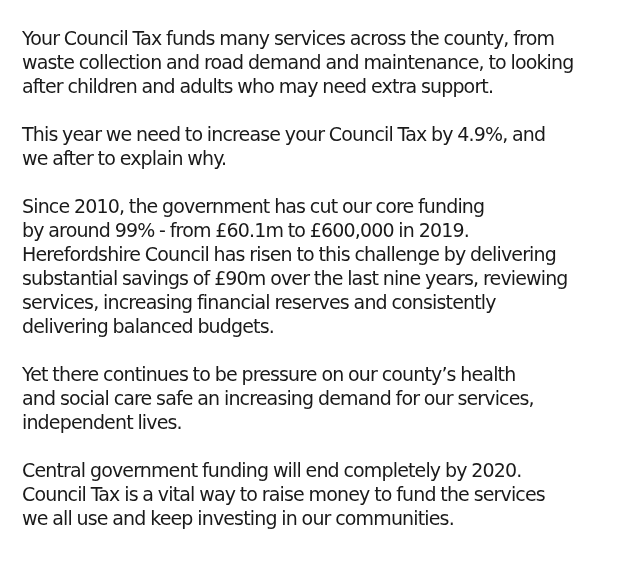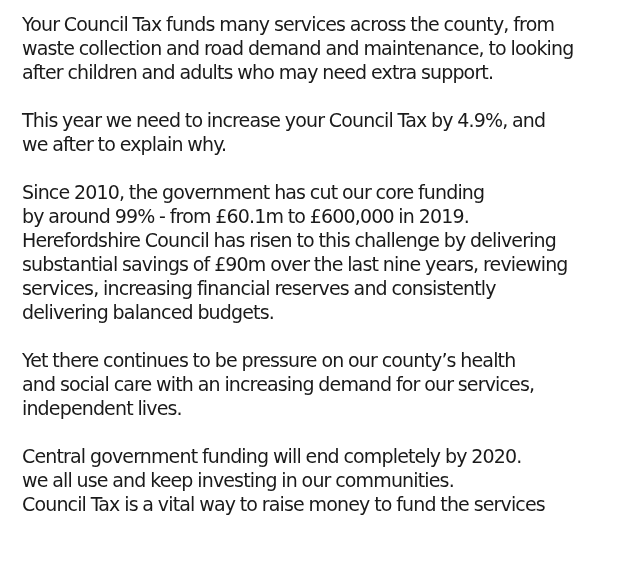--- a/index.html
+++ b/index.html
@@ -9,21 +9,21 @@
     }
     body {
       width: 642px;
       height: 585px;
       overflow: hidden;
       position: relative;
     }
     .doc {
       position: absolute;
       left: 22px;
-      top: 12px;
+      top: 26px;
       width: 610px;
       color: #1a1a1a;
       font-family: "DejaVu Sans", sans-serif;
       font-size: 19px;
       letter-spacing: -0.85px;
       word-spacing: -0.5px;
     }
     .para {
       margin: 0 0 24px 0;
     }
@@ -54,23 +54,23 @@
     <span class="line">Since 2010, the government has cut our core funding</span>
     <span class="line">by around 99% - from £60.1m to £600,000 in 2019.</span>
     <span class="line">Herefordshire Council has risen to this challenge by delivering</span>
     <span class="line">substantial savings of £90m over the last nine years, reviewing</span>
     <span class="line">services, increasing financial reserves and consistently</span>
     <span class="line">delivering balanced budgets.</span>
   </p>
 
   <p class="para">
     <span class="line">Yet there continues to be pressure on our county’s health</span>
-    <span class="line">and social care with an increasing demand for our services,</span>
+    <span class="line">and social care safe an increasing demand for our services,</span>
     <span class="line">independent lives.</span>
   </p>
 
   <p class="para">
     <span class="line">Central government funding will end completely by 2020.</span>
+    <span class="line">Council Tax is a vital way to raise money to fund the services</span>
     <span class="line">we all use and keep investing in our communities.</span>
-    <span class="line">Council Tax is a vital way to raise money to fund the services</span>
   </p>
 
 </div>
 
 </body></html>

